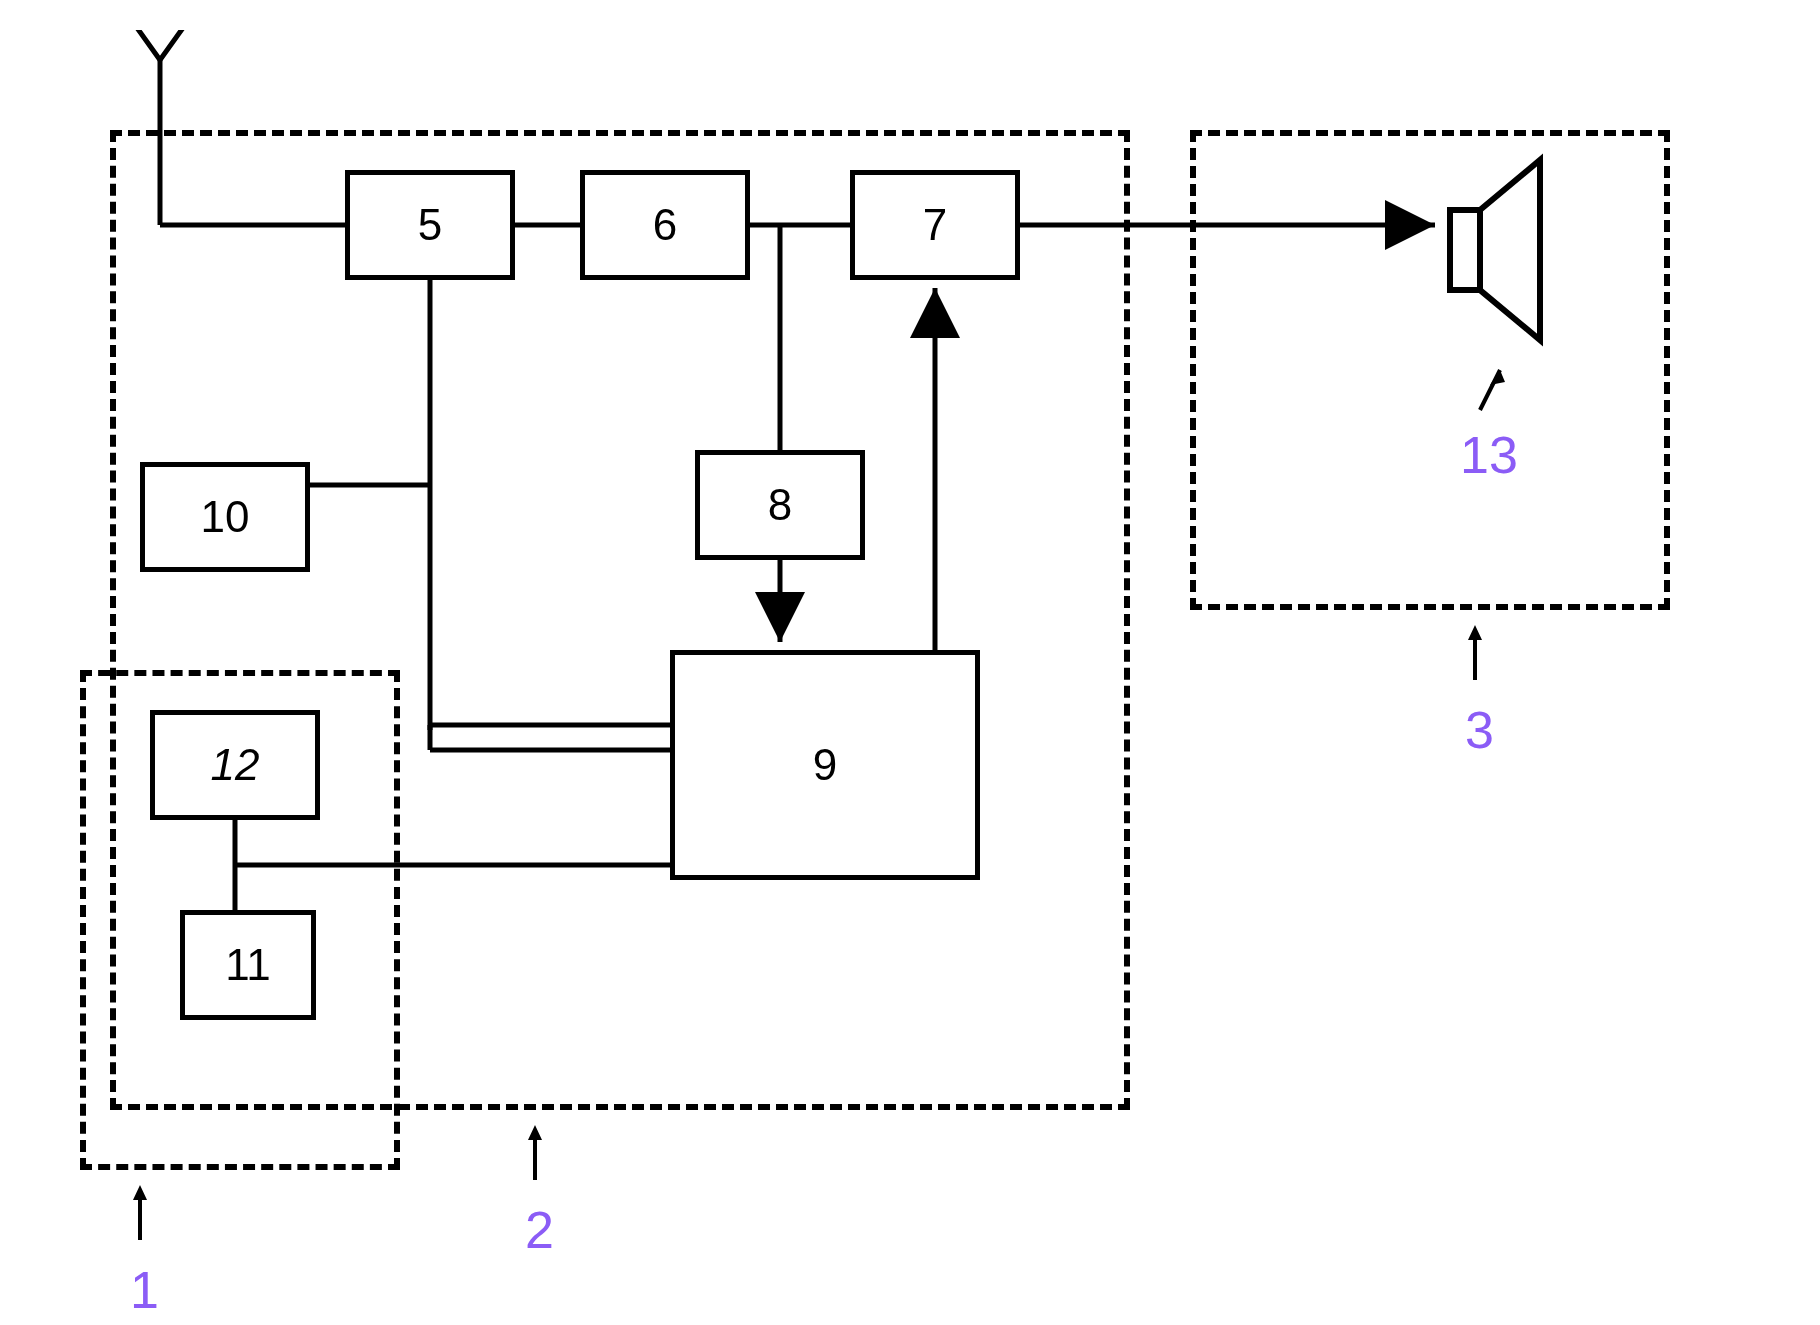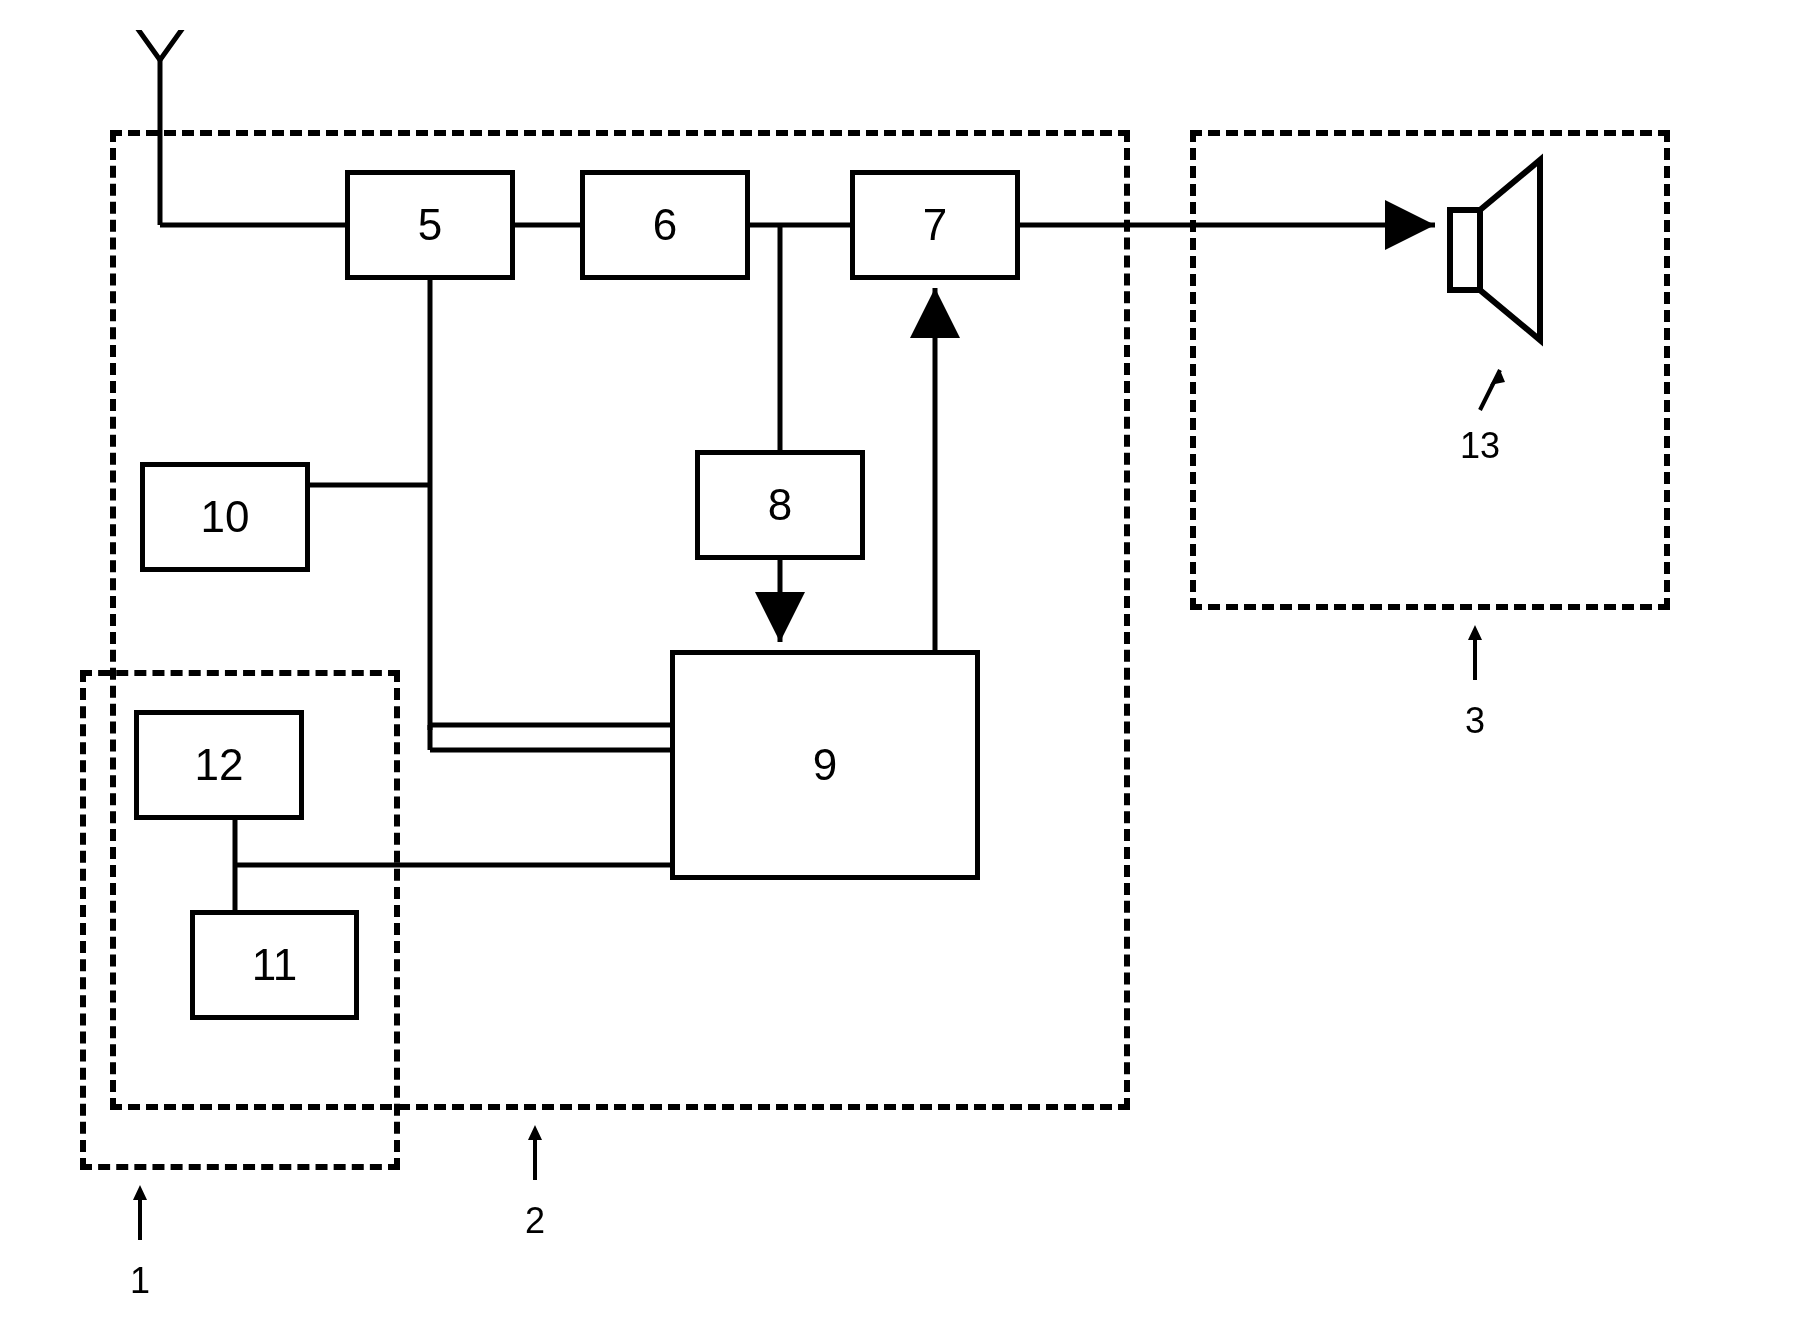--- a/index.html
+++ b/index.html
@@ -27,22 +27,22 @@
       font-size: 44px;
       font-weight: normal;
     }
     .dashed-container {
       position: absolute;
       border: 6px dashed #000;
       background: transparent;
     }
     .label {
       position: absolute;
-      font-size: 36px;
-      color: #000000;
+      font-size: 52px;
+      color: #8b5cf6;
     }
     svg.overlay {
       position: absolute;
       left: 0;
       top: 0;
       width: 100%;
       height: 100%;
       pointer-events: none;
     }
   </style>
@@ -74,25 +74,25 @@
   </div>
 
   <div class="block" style="left: 590px; top: 620px; width: 310px; height: 230px;">
     <span>9</span>
   </div>
 
   <div class="block" style="left: 60px; top: 400px; width: 170px; height: 110px; margin-top: 32px;">
     <span>10</span>
   </div>
 
-  <div class="block" style="left: 54px; top: 680px; width: 170px; height: 110px;">
+  <div class="block" style="left: 70px; top: 680px; width: 170px; height: 110px; font-style: italic;">
     <span>12</span>
   </div>
 
-  <div class="block" style="left: 110px; top: 880px; width: 169px; height: 110px;">
+  <div class="block" style="left: 100px; top: 880px; width: 136px; height: 110px;">
     <span>11</span>
   </div>
 
   <svg class="overlay" viewBox="0 0 1660 1260">
     <defs>
       <marker id="arrow" markerWidth="12" markerHeight="12" refX="10" refY="5" orient="auto">
         <path d="M0,0 L10,5 L0,10 Z" fill="#000"></path>
       </marker>
     </defs>
 

